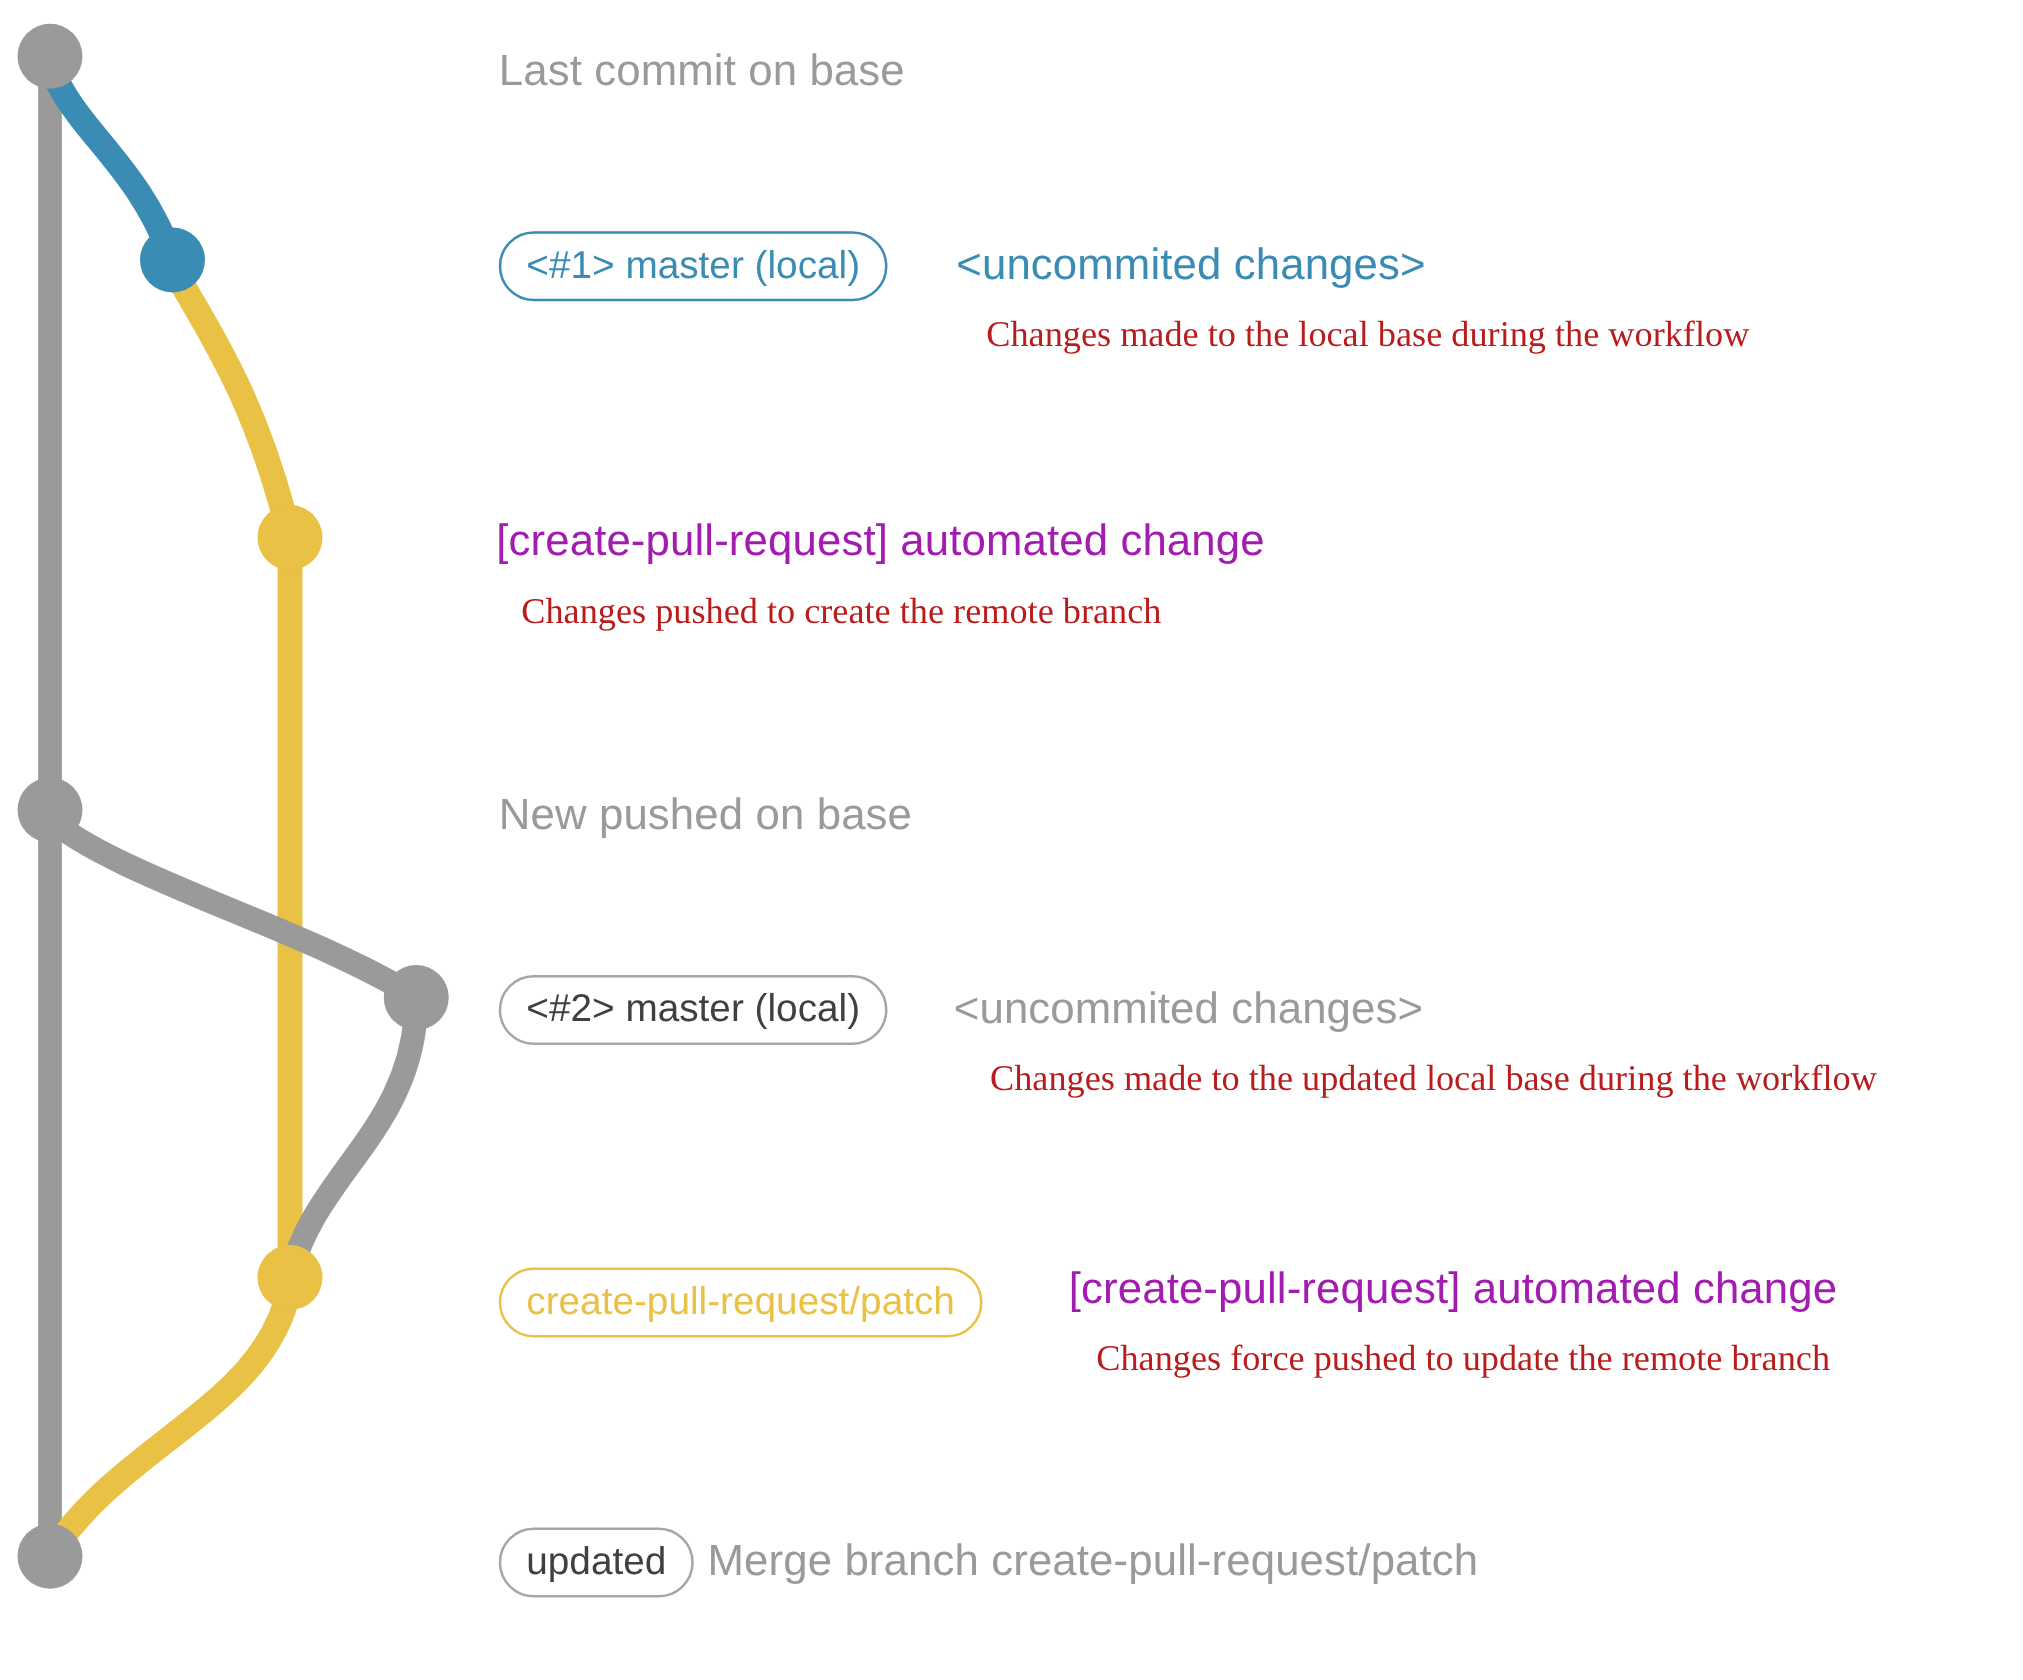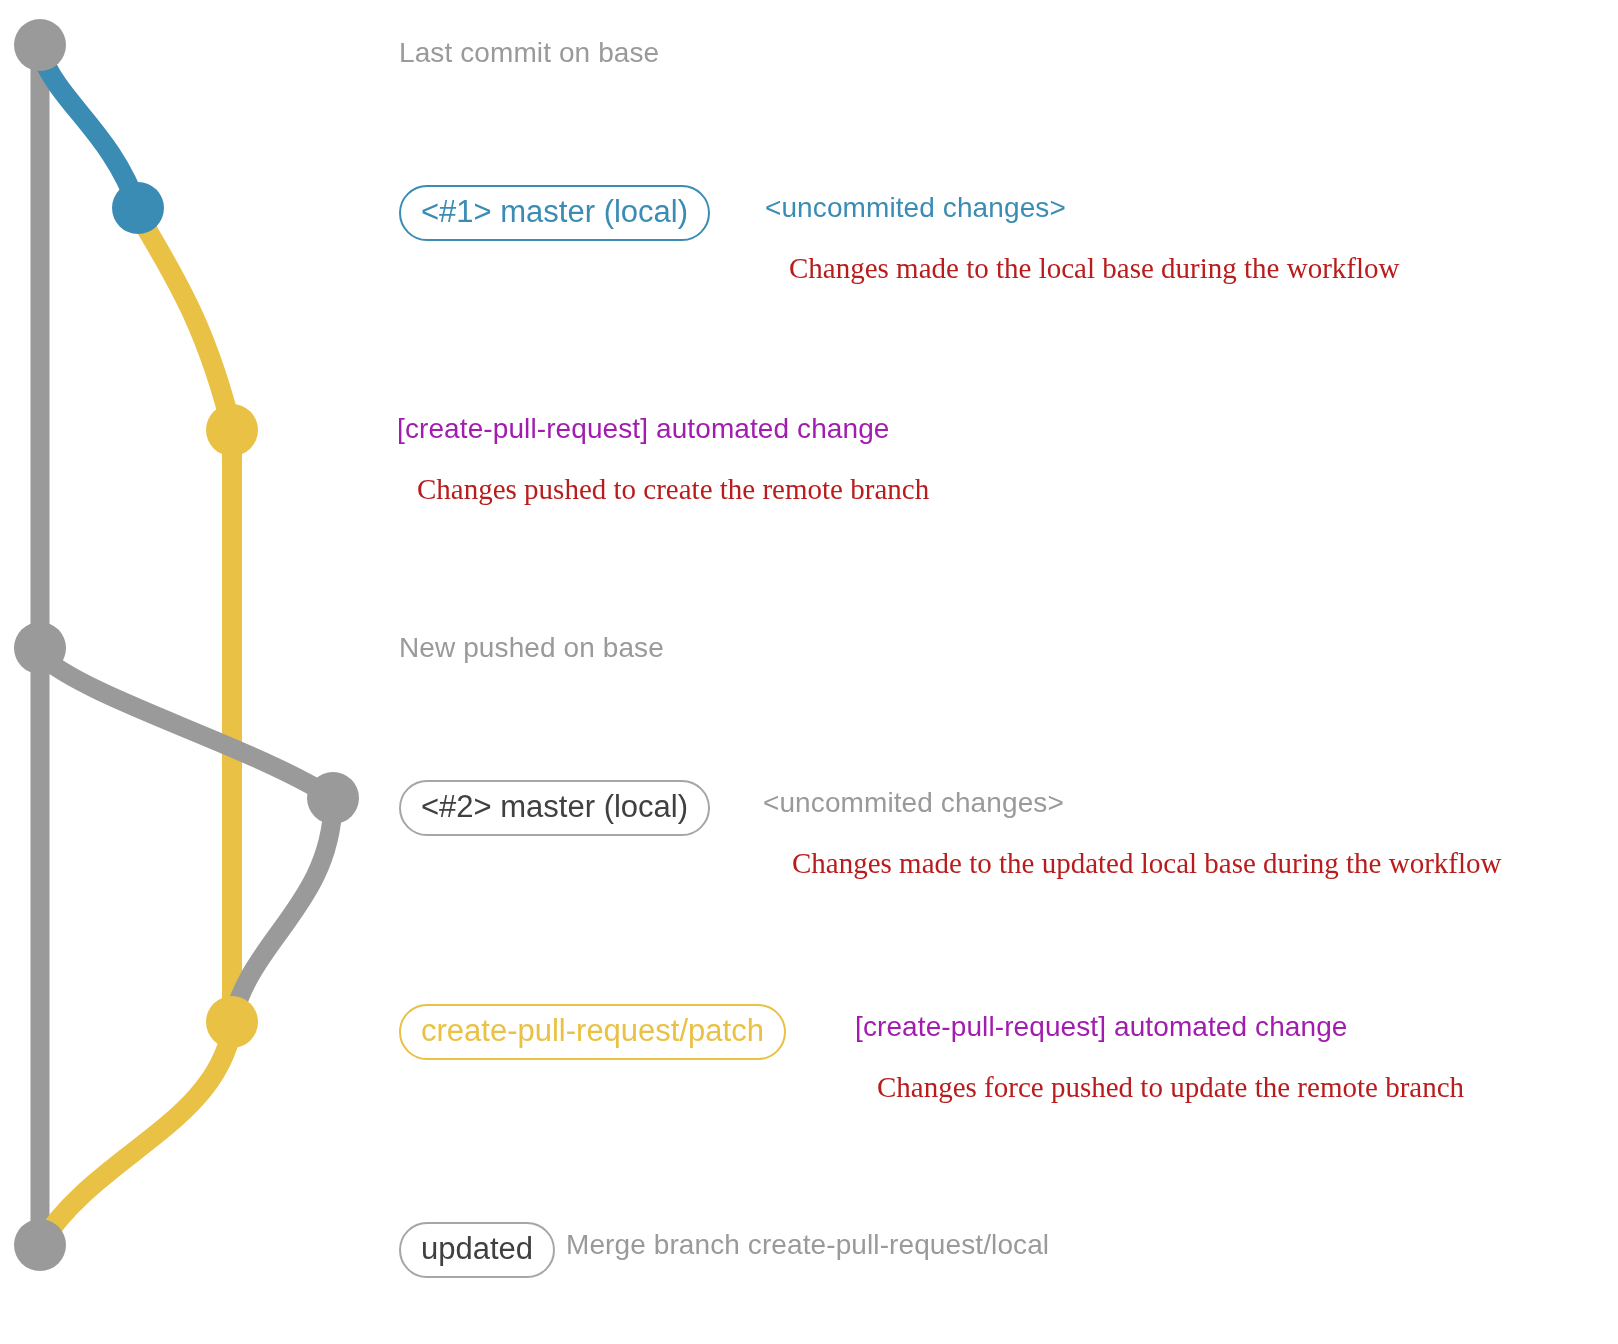--- a/index.html
+++ b/index.html
@@ -31,42 +31,42 @@
   .row {
     position: absolute;
     left: 0;
     width: 1618px;
     height: 0;
   }
   .headline {
     position: absolute;
     white-space: nowrap;
     font-family: "Liberation Sans", sans-serif;
-    font-size: 28px;
+    font-size: 35px;
     line-height: 1;
     letter-spacing: 0.1px;
   }
   .pill {
     position: absolute;
     display: inline-flex;
     align-items: center;
     justify-content: center;
     box-sizing: border-box;
     white-space: nowrap;
     border: 2px solid #0369a1;
     border-radius: 30px;
     background: #ffffff;
     font-family: "Liberation Sans", sans-serif;
     font-size: 31px;
     line-height: 1;
     padding: 9px 20px 12px 20px;
     color: #9a9a9a;
   }
   .pill.blue { border-color: #3b8cb4; color: #3b8cb4; }
-  .pill.yellow { border-color: #e9c144; color: #e9c144; }
+  .pill.yellow { border-color: #e9c144; color: #e9c144; margin-top: 10px; }
   .pill.grey { border-color: #a6a6a6; color: #404040; }
 
   .subject { color: #9a9a9a; }
   .subject.blue { color: #3b8cb4; }
   .subject.yellow { color: #a21caf; }
   .subject.grey { color: #9a9a9a; }
 
   .desc {
     position: absolute;
     white-space: nowrap;
@@ -132,16 +132,16 @@
   </div>
 
   <div class="row" style="top:1030px">
     <div class="pill yellow" style="left:399px; top:-26px">create-pull-request/patch</div>
     <div class="headline subject yellow" style="left:855px; top:-17px">[create-pull-request] automated change</div>
     <div class="desc" style="left:877px; top:43px">Changes force pushed to update the remote branch</div>
   </div>
 
   <div class="row" style="top:1248px">
     <div class="pill grey" style="left:399px; top:-26px">updated</div>
-    <div class="headline subject grey" style="left:566px; top:-17px">Merge branch create-pull-request/local</div>
+    <div class="headline subject grey" style="left:566px; top:-17px">Merge branch create-pull-request/patch</div>
   </div>
 
 </div>
 
 </body></html>

